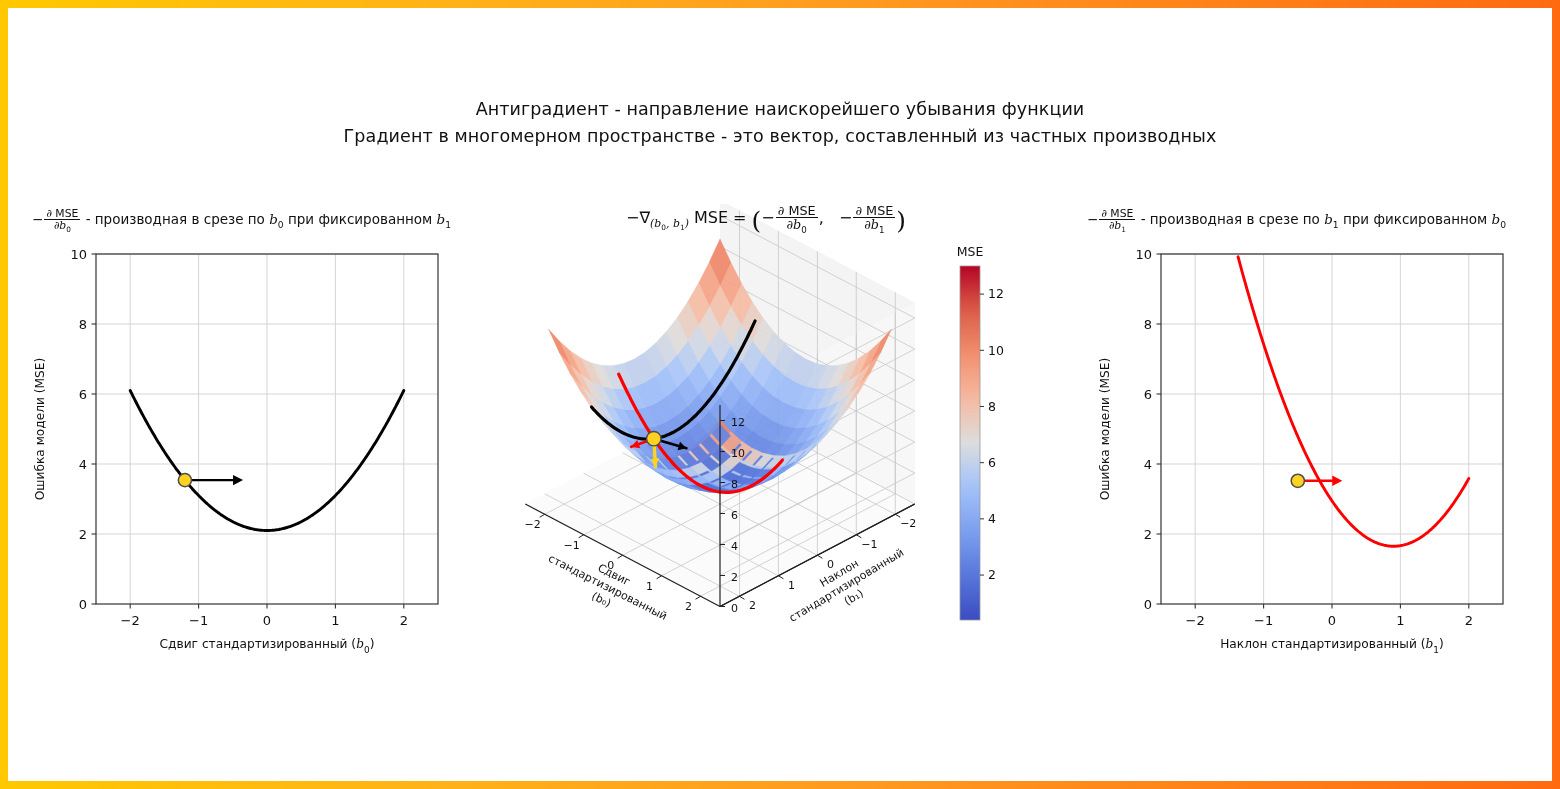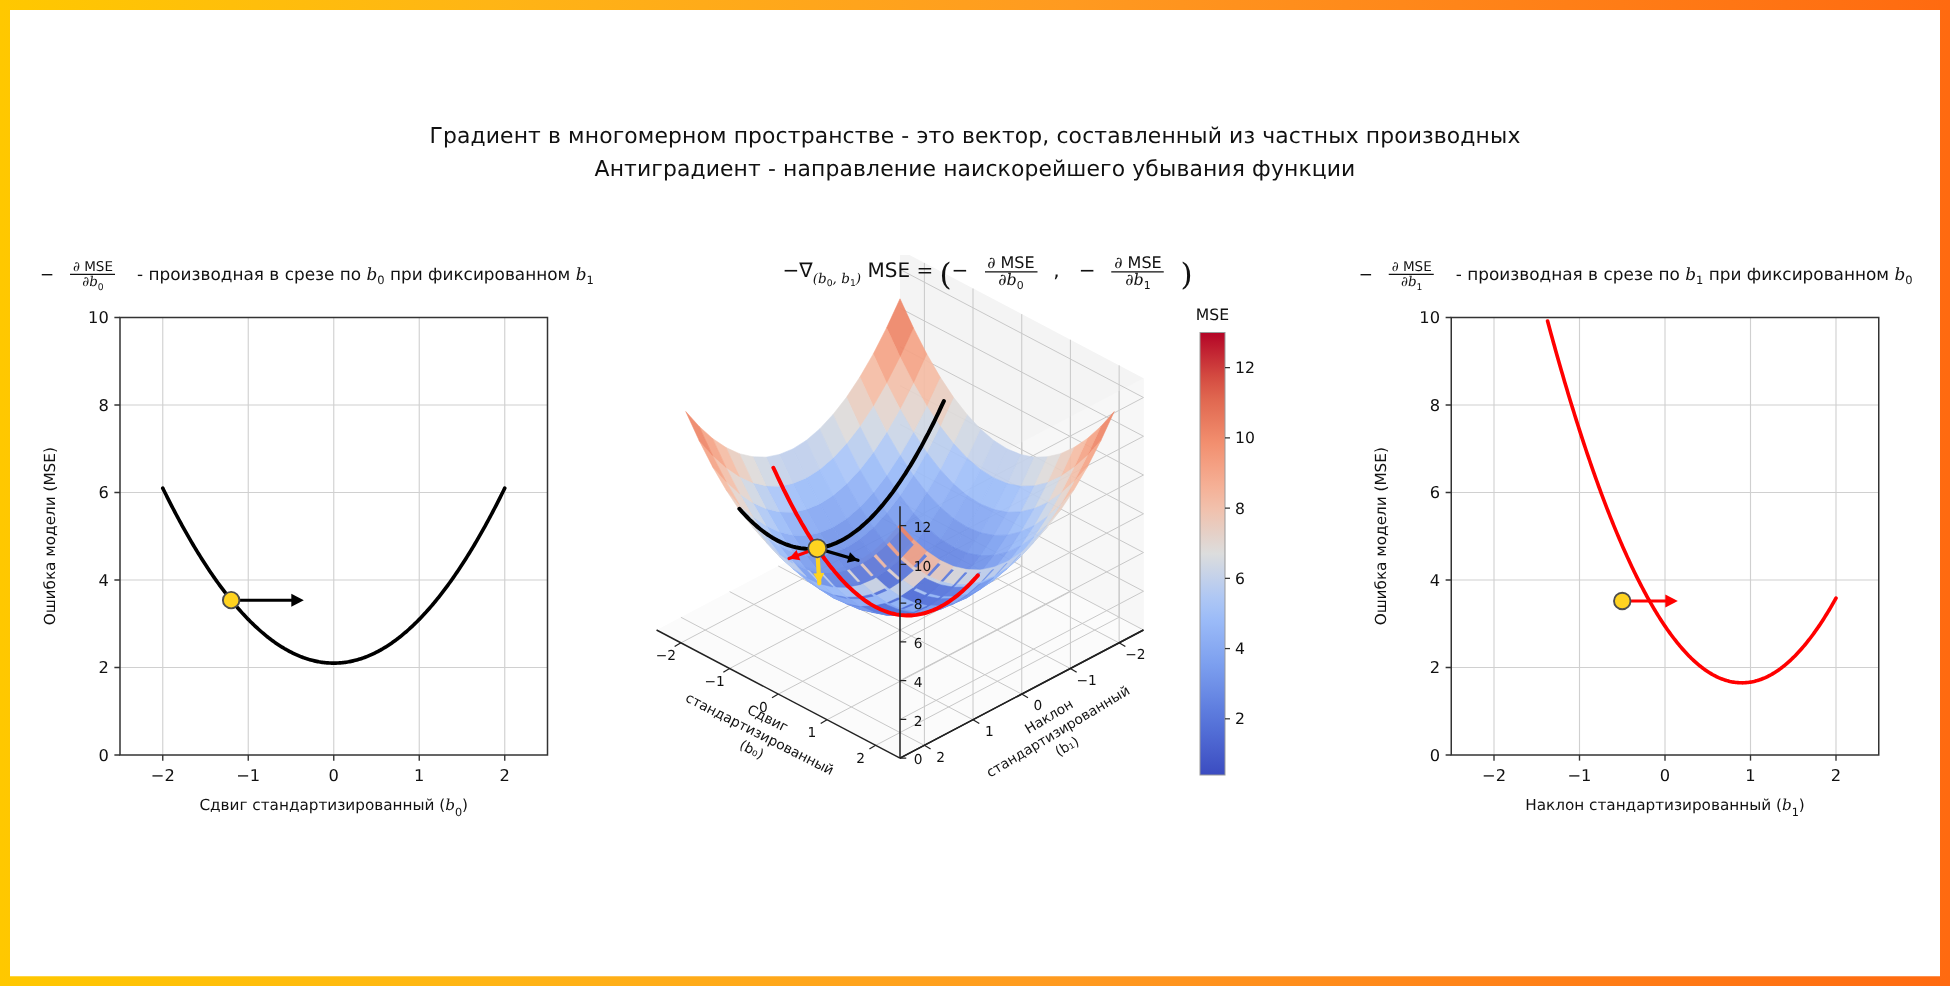--- a/index.html
+++ b/index.html
@@ -35,41 +35,41 @@
     position:absolute;
     font-size:13.5px;color:#111;
     white-space:nowrap;
   }
   .math{font-family:"DejaVu Serif", serif;font-style:italic;}
   .mathup{font-family:"DejaVu Sans", sans-serif;font-style:normal;}
   .frac{
     display:inline-block;vertical-align:-0.48em;
     text-align:center;line-height:1.02;
     font-size:.80em;
-    margin:0 13px;
+    margin:0 1px;
   }
   .frac .num{display:block;padding:0 2px;border-bottom:1.1px solid #111;}
   .frac .den{display:block;padding:0 2px;}
   sub{font-size:.68em;}
   .paren{font-size:1.55em;vertical-align:-0.26em;font-family:"DejaVu Serif",serif;}
   svg{display:block;}
   .ticklbl{font-size:13px;fill:#111;font-family:"DejaVu Sans",sans-serif;}
   .axlbl{font-size:12.2px;fill:#111;font-family:"DejaVu Sans",sans-serif;}
   .cblbl{font-size:12.5px;fill:#111;font-family:"DejaVu Sans",sans-serif;}
   .d3lbl{font-size:11px;fill:#111;font-family:"DejaVu Sans",sans-serif;}
 </style>
 </head>
 <body>
 
 <div id="frame">
 <div id="canvas">
 
   <div class="suptitle">
+    <div>Антиградиент - направление наискорейшего убывания функции</div>
     <div>Градиент в многомерном пространстве - это вектор, составленный из частных производных</div>
-    <div>Антиградиент - направление наискорейшего убывания функции</div>
   </div>
 
   <div class="panel" style="left:10px;top:196px;width:450px;height:480px;">
 
     <div class="axtitle" style="left:14px;top:4px;">
       <span class="mathup">−</span><span class="frac"><span class="num"><span class="math" style="font-style:italic">∂</span><span class="mathup"> MSE</span></span><span class="den"><span class="math">∂b</span><sub>0</sub></span></span><span> - производная в срезе по </span><span class="math">b</span><sub>0</sub><span> при фиксированном </span><span class="math">b</span><sub>1</sub>
     </div>
 
     <svg id="svg-left" width="450" height="470" viewBox="0 0 450 470">
           <g>

